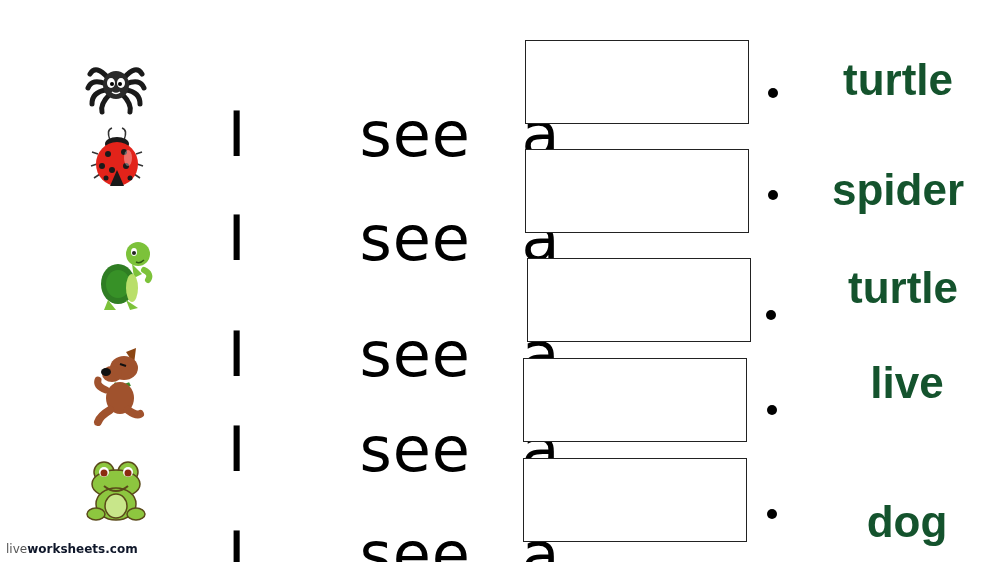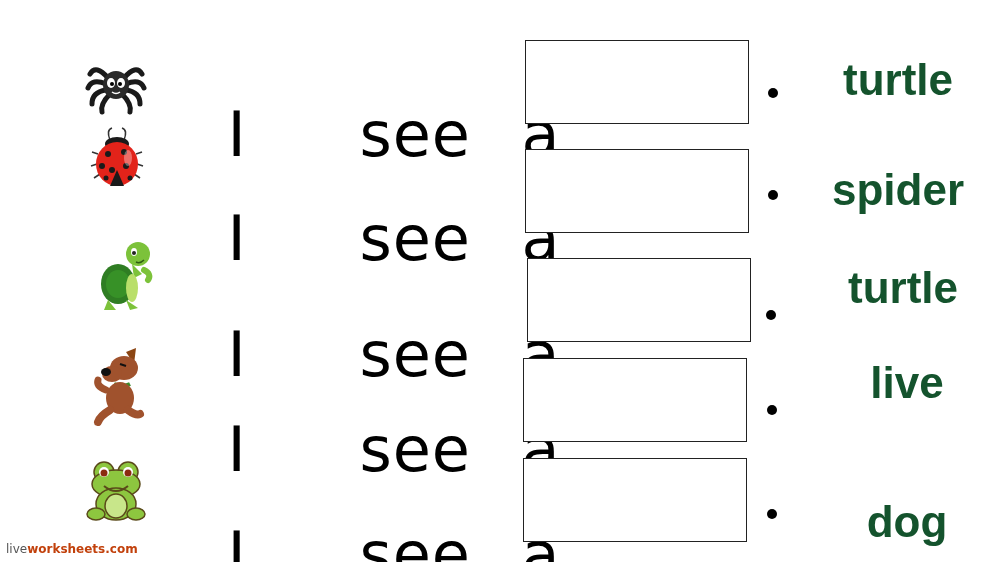--- a/index.html
+++ b/index.html
@@ -27,21 +27,21 @@
     .dot { position: absolute; width: 10px; height: 10px; border-radius: 50%; background: #000; }
     .word {
       position: absolute; color: #14532d; font-weight: bold;
       font-family: Liberation Sans, sans-serif; font-size: 44px;
       transform: translateX(-50%); white-space: nowrap; line-height: 1;
     }
     .footer {
       position: absolute; left: 6px; top: 542px;
       font-family: "DejaVu Sans", sans-serif; font-size: 12px; color: #555;
     }
-    .footer b { color: #c2410c; }
+    .footer b { color: #0f172a; }
   </style>
 </head>
 <body>
 
 <svg class="pic" style="left:84px;top:52px" width="64" height="64" viewBox="0 0 64 64">
   <g stroke="#1a1a1a" stroke-width="5" fill="none" stroke-linecap="round">
     <path d="M24 26 Q12 12 6 22"></path>
       <path d="M22 32 Q8 26 4 36"></path>
       <path d="M22 38 Q8 40 8 52"></path>
       <path d="M26 42 Q16 52 18 60"></path>

